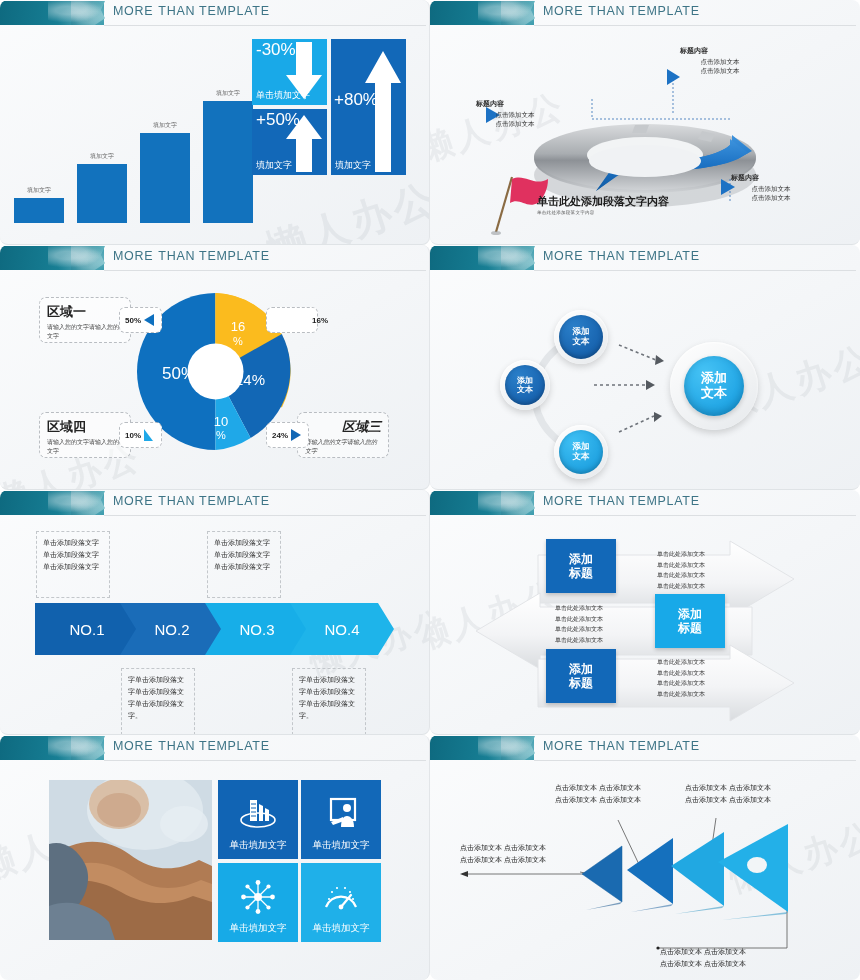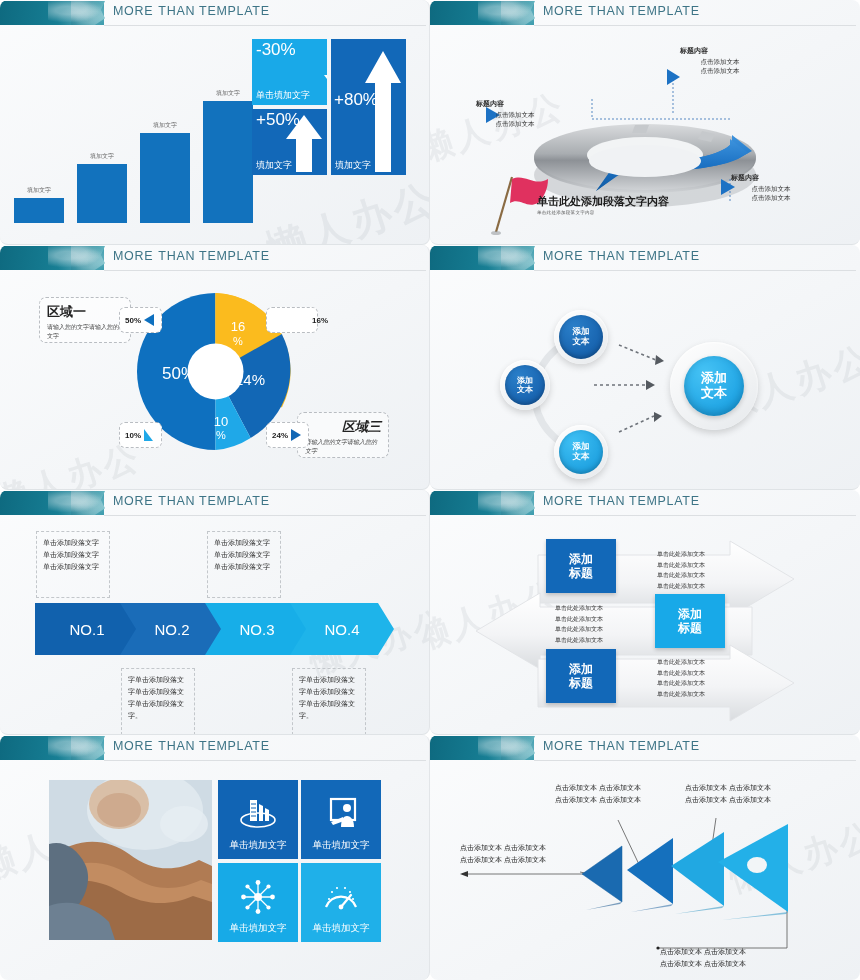--- a/index.html
+++ b/index.html
@@ -157,21 +157,21 @@
           <div class="bar" style="height:90px;"></div>
         </div>
         <div class="barwrap">
           <div class="barlabel">填加文字</div>
           <div class="bar" style="height:122px;"></div>
         </div>
       </div>
 
       <div class="panelset">
         <div class="pcol">
-          <div class="pbox" style="width:75px;height:66px;background:#19a9e8;text-align:center;">
+          <div class="pbox" style="width:75px;height:66px;background:#19a9e8;">
             <svg width="75" height="66" viewBox="0 0 75 66">
               <polygon points="44,3 60,3 60,36 70,36 52,60 34,36 44,36" fill="#ffffff"></polygon>
             </svg>
             <div class="pct">-30%</div>
             <div class="cap">单击填加文字</div>
           </div>
           <div class="pbox" style="width:75px;height:66px;background:#1268b8;">
             <svg width="75" height="66" viewBox="0 0 75 66">
               <polygon points="52,6 70,30 60,30 60,63 44,63 44,30 34,30" fill="#ffffff"></polygon>
             </svg>
@@ -308,20 +308,24 @@
           </svg>
       </div>
 
       <div class="chip" style="left:266px;top:35px;width:43px;padding-left:45px;">
         <span class="cv">16%</span>
         <svg width="10" height="14" viewBox="0 0 10 14">
             <path d="M0,1 L10,7 L0,13 Z" fill="#fbbb1e"></path>
           </svg>
       </div>
 
+      <div class="callout" style="left:39px;top:140px;width:92px;height:46px;">
+        <div class="ct">区域四</div>
+        <div class="cl">请输入您的文字请输入您的文字</div>
+      </div>
       <div class="chip" style="left:119px;top:150px;width:43px;">
         <span class="cv">10%</span>
         <svg width="10" height="14" viewBox="0 0 10 14">
             <path d="M0,1 L9,13 L0,13 Z" fill="#1fa8e8"></path>
           </svg>
       </div>
 
       <div class="callout" style="left:297px;top:140px;width:92px;height:46px;text-align:right;font-style:italic;">
         <div class="ct">区域三</div>
         <div class="cl" style="text-align:left;">请输入您的文字请输入您的文字</div>

